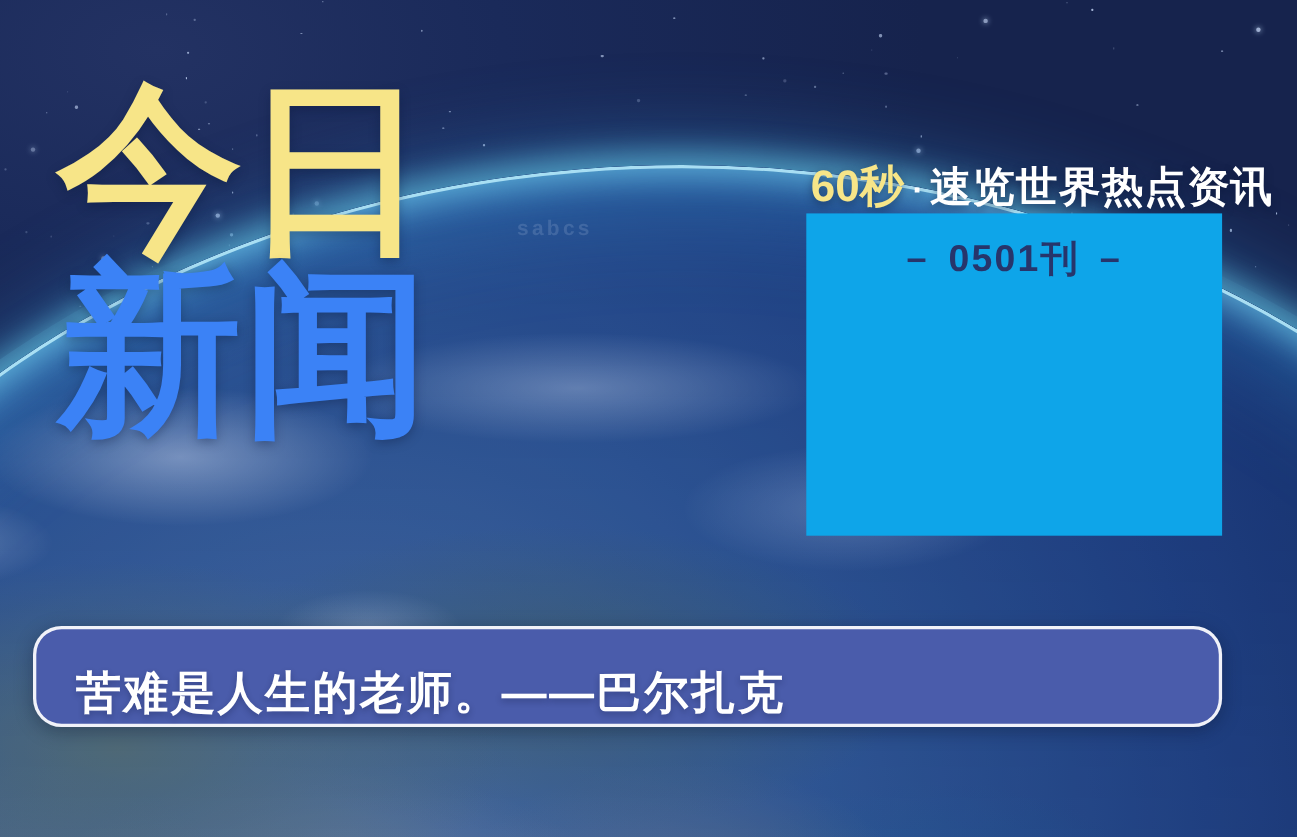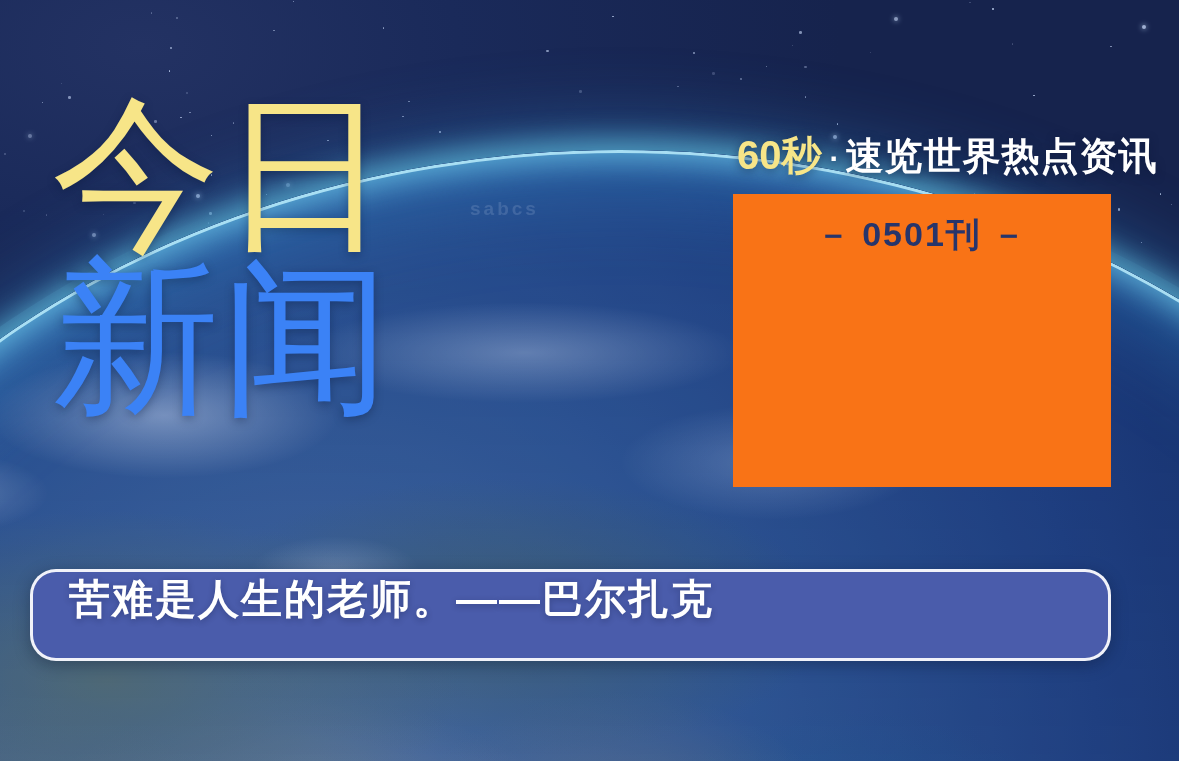--- a/index.html
+++ b/index.html
@@ -78,23 +78,23 @@
   }
   .earth-haze{
     position:absolute;left:-340px;top:140px;
     width:1920px;height:1580px;border-radius:50%;
     background:radial-gradient(circle at 50% 50%, rgba(120,215,245,0) 66%, rgba(120,215,245,.30) 74%, rgba(90,190,240,.10) 80%, rgba(90,190,240,0) 88%);
     pointer-events:none;
   }
 
   
   .headline{
-    position:absolute;left:52px;top:96px;
+    position:absolute;left:52px;top:76px;
     line-height:.93;
-    font-weight:400;
+    font-weight:700;
     letter-spacing:2px;
   }
   .headline .l1{
     display:block;font-size:168px;color:#F7E588;
     text-shadow:0 3px 10px rgba(10,22,56,.35);
   }
   .headline .l2{
     display:block;font-size:168px;color:#3b82f6;
     margin-top:8px;
     text-shadow:0 3px 10px rgba(10,22,56,.35);
@@ -106,34 +106,34 @@
     background:#ffffff;color:#22306b;
     font-size:25px;font-weight:700;
     padding:5px 16px 7px;
     border-radius:10px;
     letter-spacing:.5px;
     white-space:nowrap;
   }
 
   
   .tagline{
-    position:absolute;left:737px;top:128px;
+    position:absolute;left:737px;top:142px;
     display:flex;align-items:baseline;
     white-space:nowrap;
     text-shadow:0 2px 8px rgba(10,22,56,.5);
   }
   .tagline .sec{font-size:40px;font-weight:700;color:#F7E588;letter-spacing:0;}
   .tagline .dot{font-size:30px;font-weight:700;color:#ffffff;margin:0 6px 0 8px;}
   .tagline .txt{font-size:38px;font-weight:700;color:#ffffff;letter-spacing:1px;}
 
   
   .card{
     position:absolute;left:733px;top:194px;
     width:378px;height:293px;
-    background:#f97316;
+    background:#0ea5e9;
     color:#27356b;
     display:flex;flex-direction:column;
     align-items:center;
     padding-top:12px;
     gap:34px;
   }
   .card .issue{
     font-size:34px;font-weight:700;letter-spacing:2px;
     margin-top:6px;
   }
@@ -147,21 +147,21 @@
     margin-top:22px;
   }
 
   
   .quote-bar{
     position:absolute;left:30px;top:569px;
     width:1081px;height:92px;
     background:#4a5cab;
     border:3px solid rgba(255,255,255,.92);
     border-radius:26px;
-    display:flex;align-items:flex-start;
+    display:flex;align-items:flex-end;
     box-shadow:0 4px 16px rgba(8,16,44,.35);
   }
   .quote-bar .quote-text{
     color:#ffffff;font-size:41px;font-weight:700;
     letter-spacing:2px;
     margin-left:36px;
     white-space:nowrap;
     text-shadow:0 2px 6px rgba(12,20,56,.3);
   }
 

